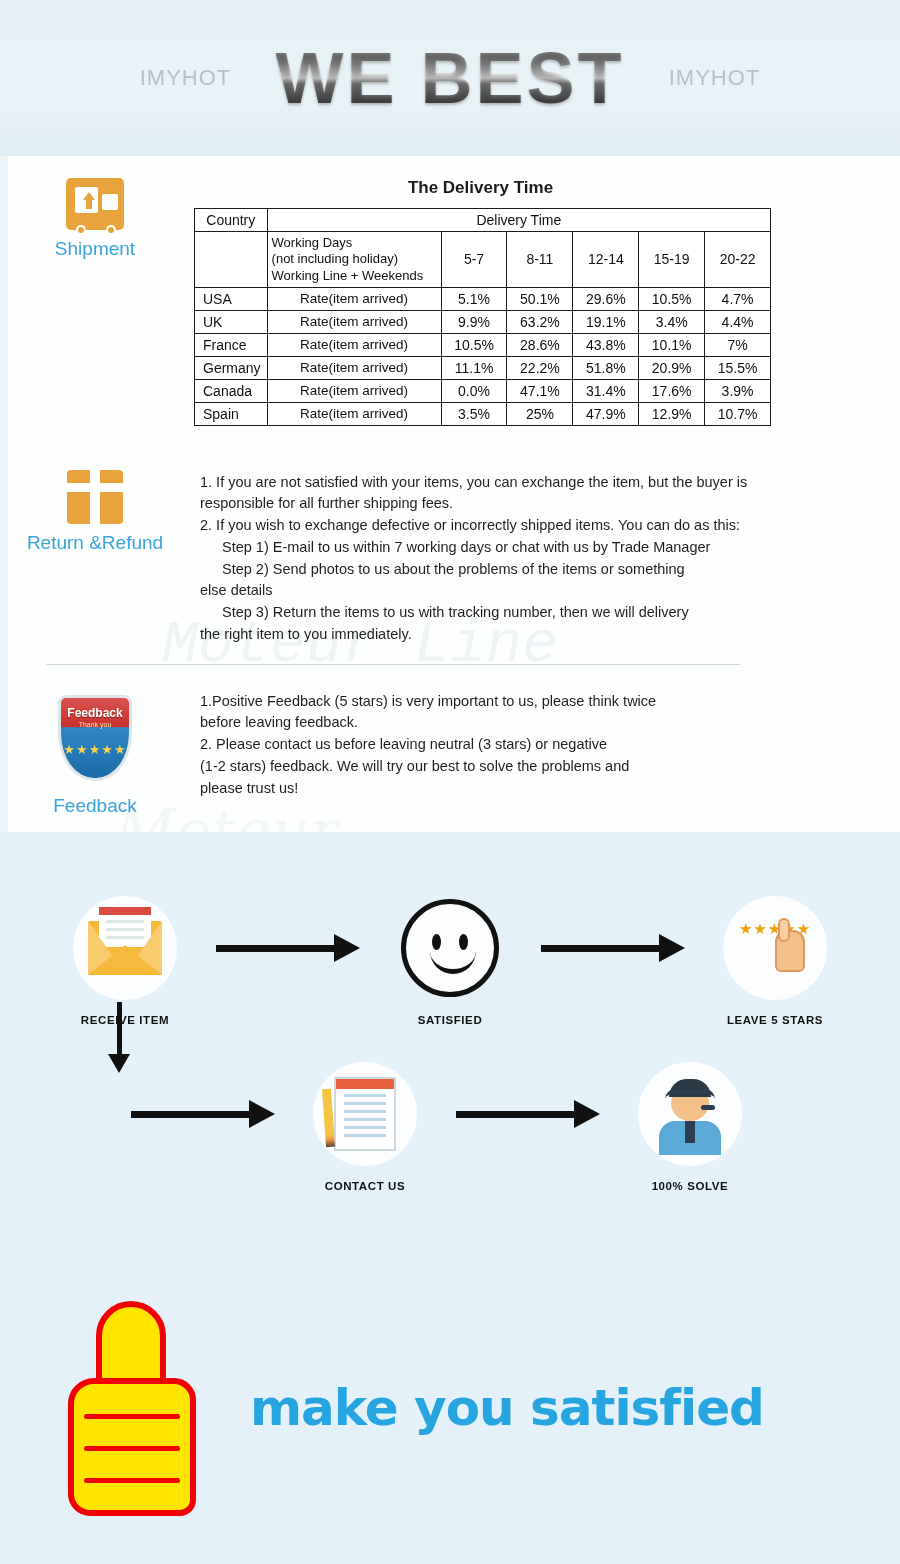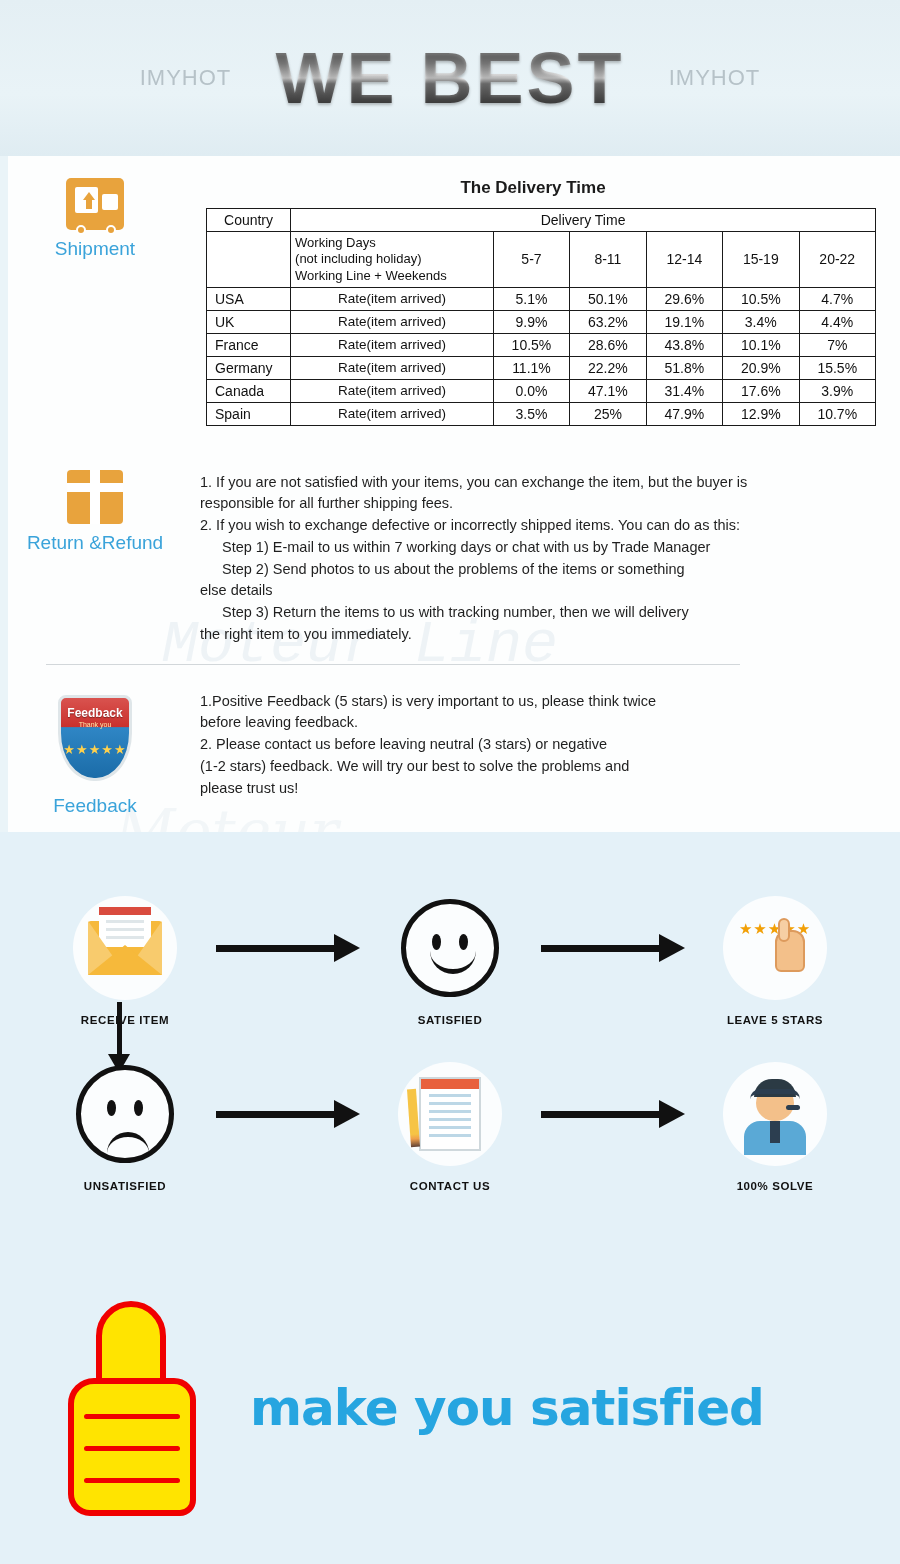--- a/index.html
+++ b/index.html
@@ -226,22 +226,22 @@
   }
   .table-title {
     text-align: center;
     font-size: 17px;
     color: #1b1b1b;
     margin: 8px 0 10px 0;
     font-weight: bold;
   }
   table.delivery {
     border-collapse: collapse;
-    width: 670px;
-    margin-left: 16px;
+    width: 577px;
+    margin-left: 4px;
     font-size: 14px;
     color: #111;
     background: #fff;
   }
   table.delivery td, table.delivery th {
     border: 1px solid #1a1a1a;
     padding: 3px 6px;
     font-weight: normal;
     text-align: center;
   }
@@ -676,30 +676,20 @@
       <div class="cap">LEAVE 5 STARS</div>
     </div>
   </div>
 
   <div class="arrow-v">
     <div class="vbar"></div>
       <div class="vhead"></div>
   </div>
 
   <div class="flow-row" style="margin-top:36px;">
-    <div class="node">
-      <div class="circle" style="background:transparent;">
-        <div class="sad">
-            <span class="eye l"></span>
-            <span class="eye r"></span>
-            <span class="mouth"></span>
-          </div>
-      </div>
-      <div class="cap">UNSATISFIED</div>
-    </div>
 
     <div class="arrow-h">
       <div class="bar"></div>
         <div class="head"></div>
     </div>
 
     <div class="node">
       <div class="circle">
         <div class="doc">
           <div class="top"></div>

